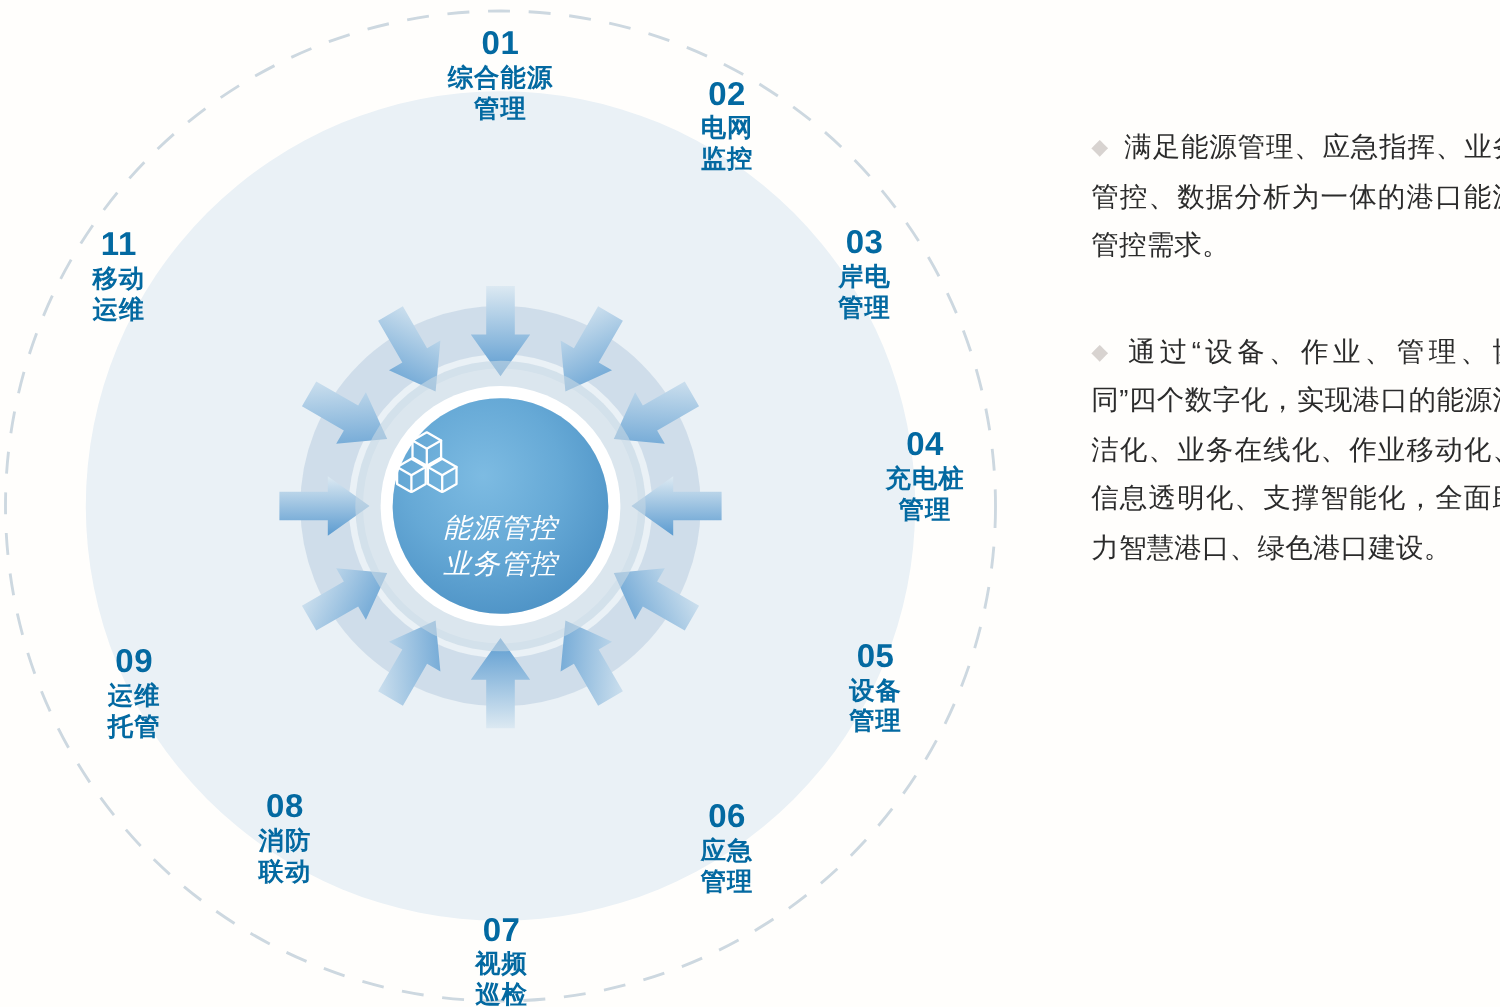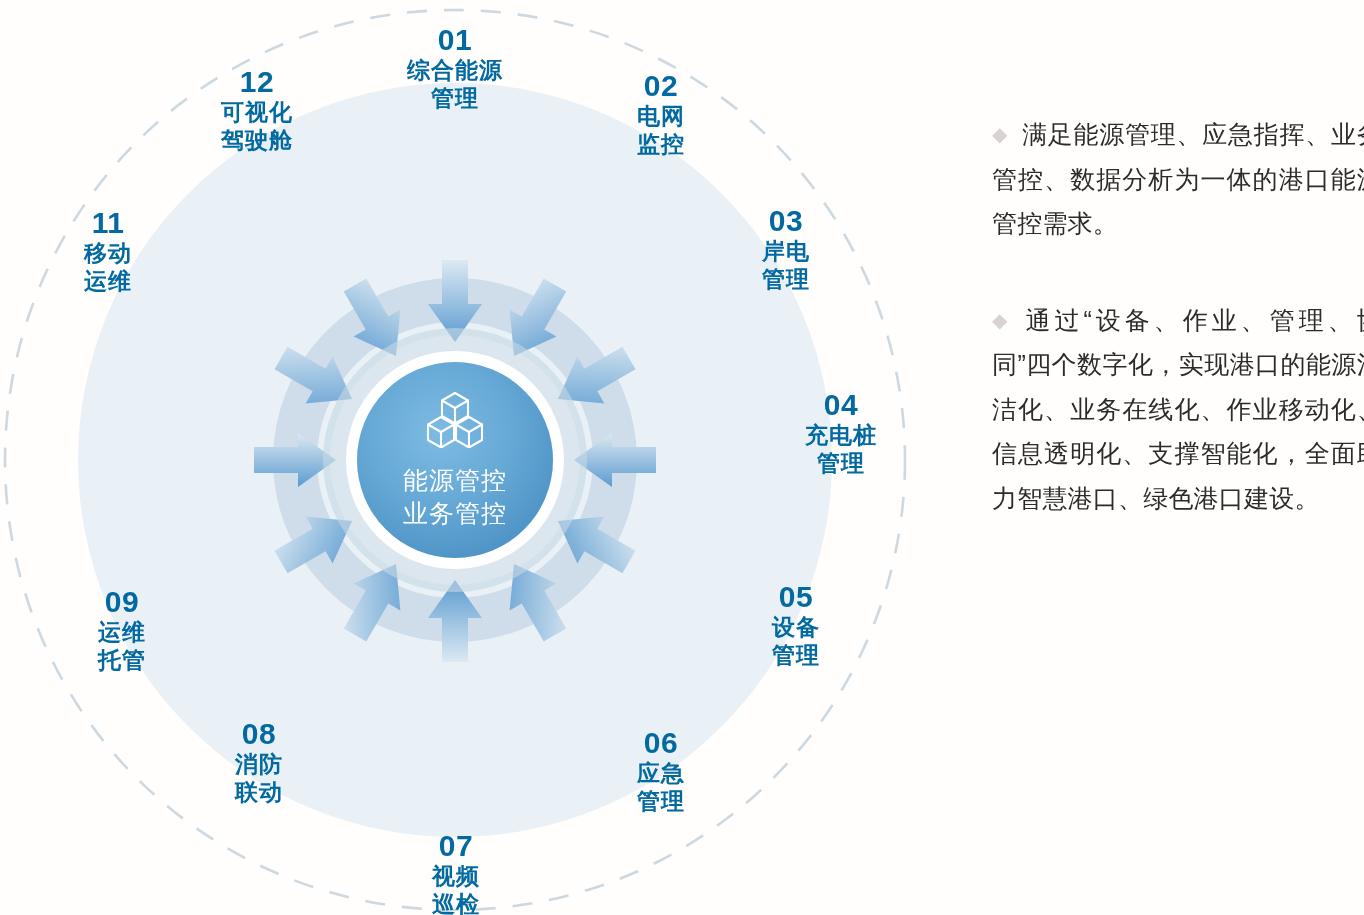--- a/index.html
+++ b/index.html
@@ -36,24 +36,24 @@
     position: absolute;
     left: 455px;
     top: 460px;
     transform: translate(-50%, -50%);
     width: 196px;
     height: 196px;
     border-radius: 50%;
     background: radial-gradient(circle at 42% 36%, #7dbbe2 0%, #66a9d6 42%, #4e93c6 78%, #4a8cbe 100%);
     display: flex;
     flex-direction: column;
-    align-items: center;
     justify-content: center;
     box-shadow: 0 0 0 11px #ffffff, 0 0 0 34px rgba(197,214,228,0.62);
     z-index: 6;
+    font-style: italic;
   }
   #hub-icon {
     margin-bottom: 16px;
     line-height: 0;
   }
   .hub-line {
     color: #ffffff;
     font-size: 25px;
     line-height: 1.32;
     letter-spacing: 1px;
@@ -284,25 +284,20 @@
     <div class="spoke-label">托管</div>
   </div>
 
 
   <div class="spoke al-center" style="left:108px; top:207px; transform:translateX(-50%);text-align:center;">
     <div class="spoke-num">11</div>
     <div class="spoke-label">移动</div>
     <div class="spoke-label">运维</div>
   </div>
 
-  <div class="spoke al-center" style="left:257px; top:66px; transform:translateX(-50%);">
-    <div class="spoke-num">12</div>
-    <div class="spoke-label">可视化</div>
-    <div class="spoke-label">驾驶舱</div>
-  </div>
 
 </div>
 
 <div id="notes-column">
 
   <div class="note">
     <span class="note-bullet">◆</span><span>满足能源管理、应急指挥、业务管控、数据分析为一体的港口能源管控需求。</span>
   </div>
 
   <div class="note">

